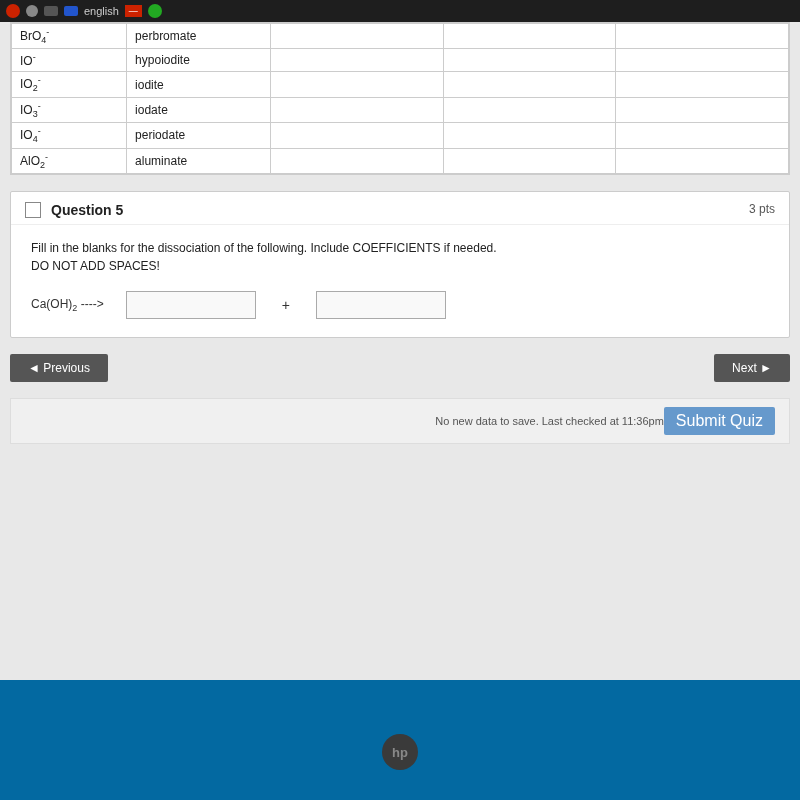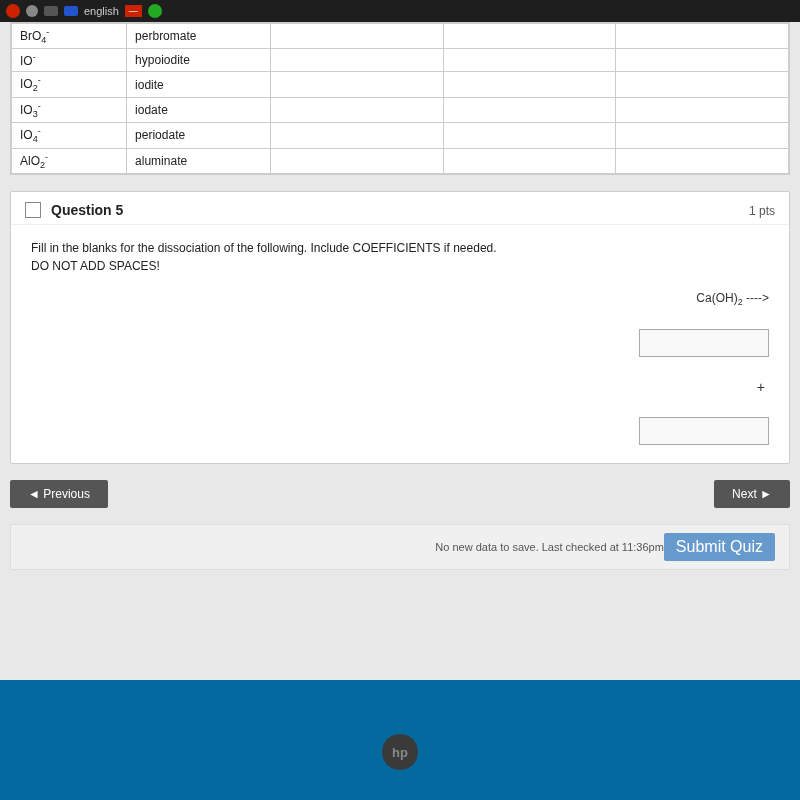--- a/index.html
+++ b/index.html
@@ -125,21 +125,21 @@
     .question-card {
       background: white;
       margin: 16px 10px 8px 10px;
       border: 1px solid #ccc;
       border-radius: 2px;
       padding: 0;
     }
 
     .question-header {
       display: flex;
-      align-items: flex-end;
+      align-items: flex-start;
       padding: 10px 14px 6px 14px;
       border-bottom: 1px solid #eee;
     }
 
     .question-checkbox {
       width: 16px;
       height: 16px;
       border: 1.5px solid #888;
       margin-right: 10px;
       display: inline-block;
@@ -164,25 +164,24 @@
 
     .question-instructions {
       font-size: 12px;
       color: #222;
       line-height: 1.5;
       margin-bottom: 16px;
     }
 
     .equation-row {
       display: flex;
-      align-items: flex-end;
+      align-items: center;
       gap: 22px;
       font-size: 13px;
       color: #222;
-      flex-direction: column;
     }
 
     .equation-label {
       font-size: 12px;
       color: #333;
     }
 
     .answer-input {
       width: 130px;
       height: 28px;
@@ -345,21 +344,21 @@
             <td class="empty"></td>
           </tr>
         </tbody>
       </table>
     </div>
 
     <div class="question-card">
       <div class="question-header">
         <span class="question-checkbox"></span>
         <span class="question-title">Question 5</span>
-        <span class="question-pts">1 pts</span>
+        <span class="question-pts">3 pts</span>
       </div>
       <div class="question-body">
         <div class="question-instructions">
           <span>Fill in the blanks for the dissociation of the following. Include COEFFICIENTS if needed.</span><br>
           <span>DO NOT ADD SPACES!</span>
         </div>
         <div class="equation-row">
           <span class="equation-label">Ca(OH)<sub>2</sub> ----&gt;</span>
           <input class="answer-input" type="text" placeholder="" style="">
           <span class="plus-sign">+</span>

